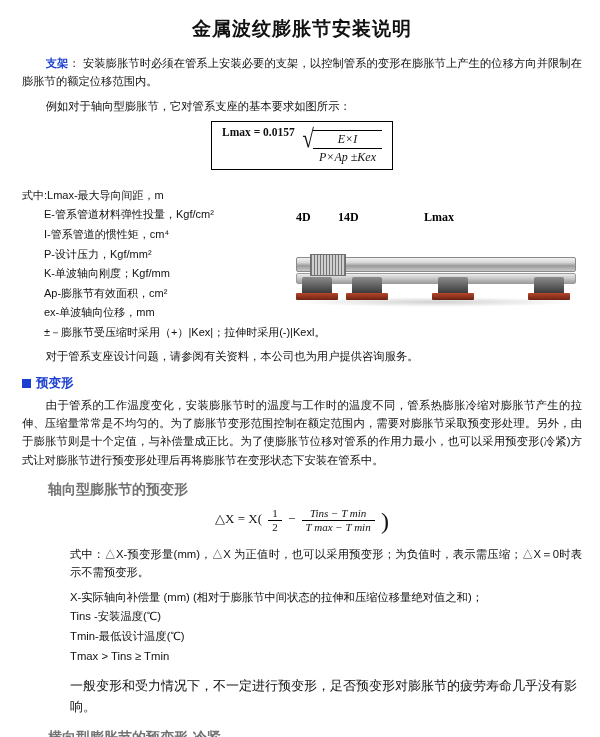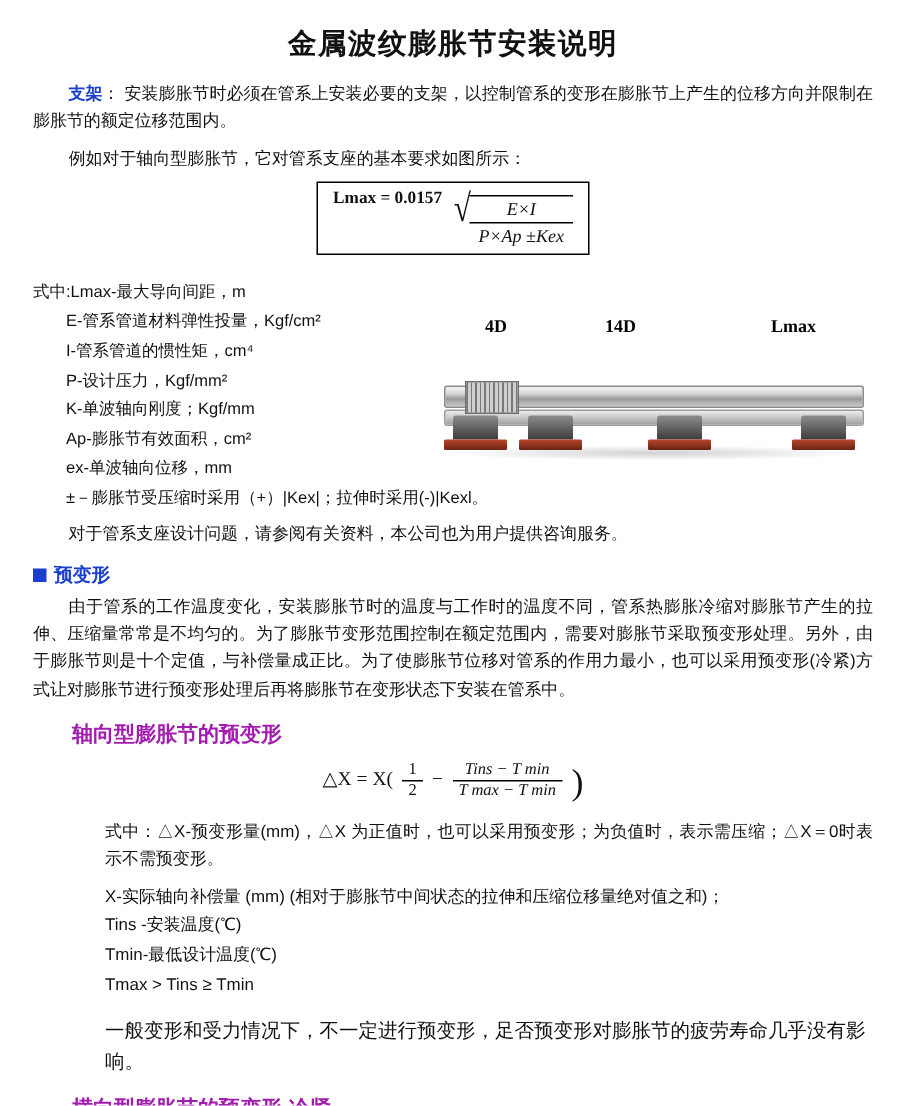--- a/index.html
+++ b/index.html
@@ -51,21 +51,21 @@
     height: 9px;
     background: #1a3fd0;
     margin-right: 5px;
     vertical-align: -1px;
   }
   .inline-head {
     color: #1a3fd0;
     font-weight: bold;
   }
   .sub-head {
-    color: #a21caf;
+    color: #737373;
     font-weight: bold;
     font-size: 14px;
     margin: 12px 0 6px 0;
     padding-left: 26px;
   }
   .formula-box {
     margin: 6px 0 8px 0;
     display: flex;
     justify-content: center;
   }
@@ -137,21 +137,21 @@
   }
   .dim-row {
     display: flex;
     font-family: "Liberation Serif", serif;
     font-weight: bold;
     font-size: 12px;
     color: #000;
     padding-left: 6px;
   }
   .dim-row span {
-    text-align: right;
+    text-align: left;
   }
   .dim-4d { width: 42px; }
   .dim-14d { width: 86px; }
   .dim-lmax { width: 120px; }
   .pipe-wrap {
     position: relative;
     height: 86px;
     margin-top: 2px;
   }
   .pipe {

